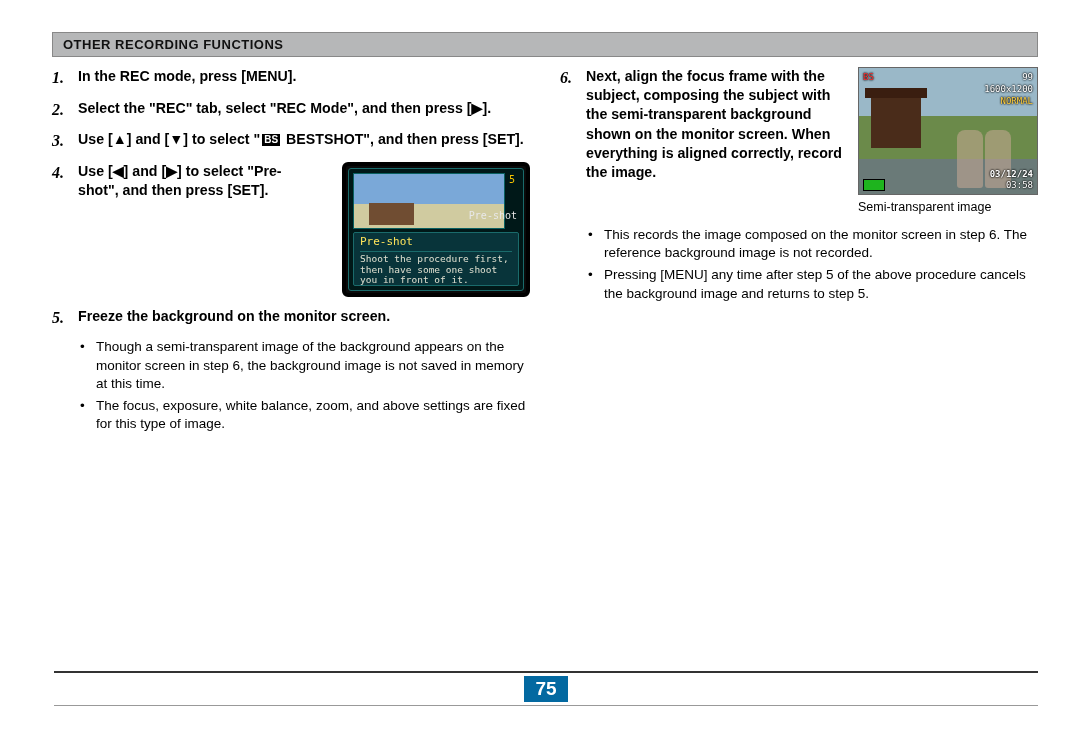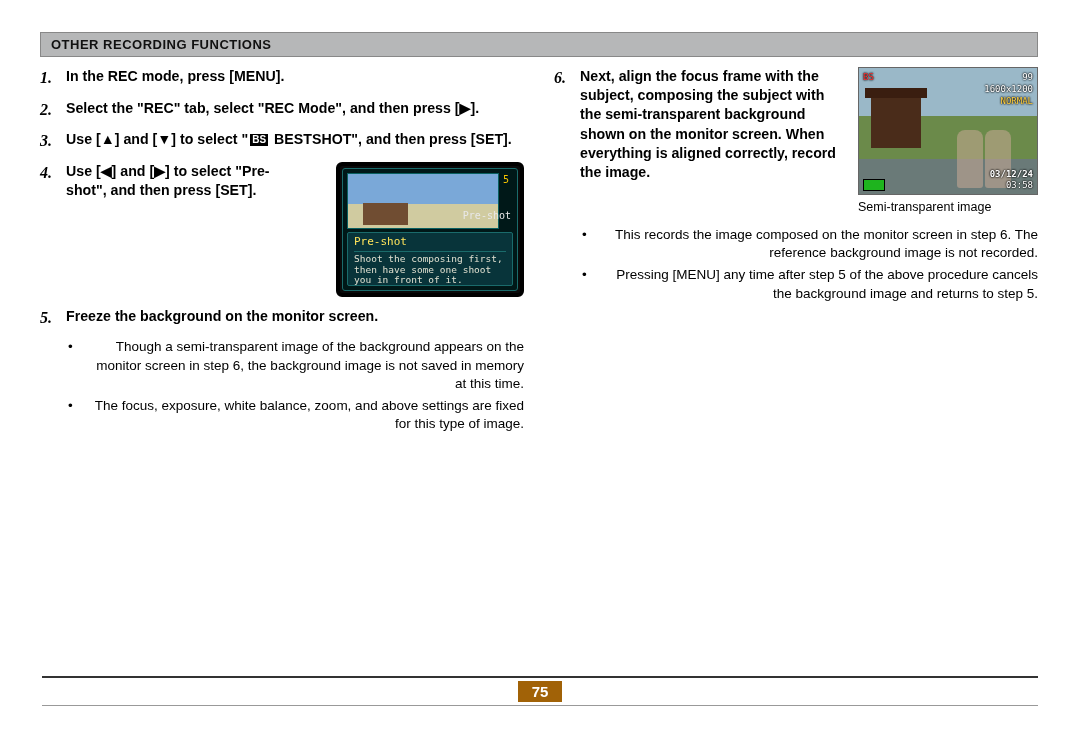--- a/index.html
+++ b/index.html
@@ -9,20 +9,21 @@
     background: #fff;
     width: 1080px;
     height: 730px;
     overflow: hidden;
   }
   .page {
     padding: 32px 42px 0 40px;
     box-sizing: border-box;
     height: 100%;
     position: relative;
+    margin-left: 12px;
   }
   .header-bar {
     background: #b6b7b8;
     border: 1px solid #888;
     padding: 4px 10px;
     font-weight: bold;
     font-size: 13px;
     letter-spacing: 0.5px;
     color: #111;
     margin-bottom: 10px;
@@ -145,21 +146,20 @@
   ul.sub {
     margin: 4px 0 10px 0;
     padding:0 0 0 32px;
     list-style: none;
   }
   ul.sub li {
     position: relative;
     padding-left: 12px;
     margin-bottom: 4px;
     font-size: 13.5px;
-    text-align: right;
   }
   ul.sub li::before {
     content: "•";
     position: absolute;
     left: -4px;
     top: 0;
   }
   .step6-row {
     display: flex;
     gap: 16px;
@@ -238,25 +238,25 @@
   }
   .page-footer hr.top{
     border:none;border-top:2px solid #333;margin:0 0 3px 0;
   }
   .page-footer hr.bot{
     border:none;border-top:1px solid #999;margin:3px 0 0 0;
   }
   .page-num{
     width:44px;
     margin:0 auto;
-    background:#a16207;
+    background:#0369a1;
     color:#fff;
     text-align:center;
     font-weight:bold;
-    font-size:15px;
+    font-size:19px;
     padding:2px 0;
   }
 </style>
 </head>
 <body>
 
 <div class="page">
 
   <div class="header-bar">OTHER RECORDING FUNCTIONS</div>
 
@@ -288,21 +288,21 @@
             <div class="step4-text">Use [◀] and [▶] to select "Pre-shot", and then press [SET].</div>
             <div class="lcd-figure">
               <div class="lcd-inner">
                 <div class="lcd-top">
                   <div class="thumb"></div>
                   <div class="lcd-count">5</div>
                 </div>
                 <div class="lcd-label">Pre-shot</div>
                 <div class="lcd-bottom">
                   <div class="lcd-bottom-title">Pre-shot</div>
-                  <div class="lcd-bottom-text">Shoot the composing first, then have some one shoot you in front of it.</div>
+                  <div class="lcd-bottom-text">Shoot the procedure first, then have some one shoot you in front of it.</div>
                 </div>
               </div>
             </div>
           </div>
         </div>
       </div>
 
       <div class="step">
         <div class="step-num">5.</div>
         <div class="step-body step-title">Freeze the background on the monitor screen.</div>

